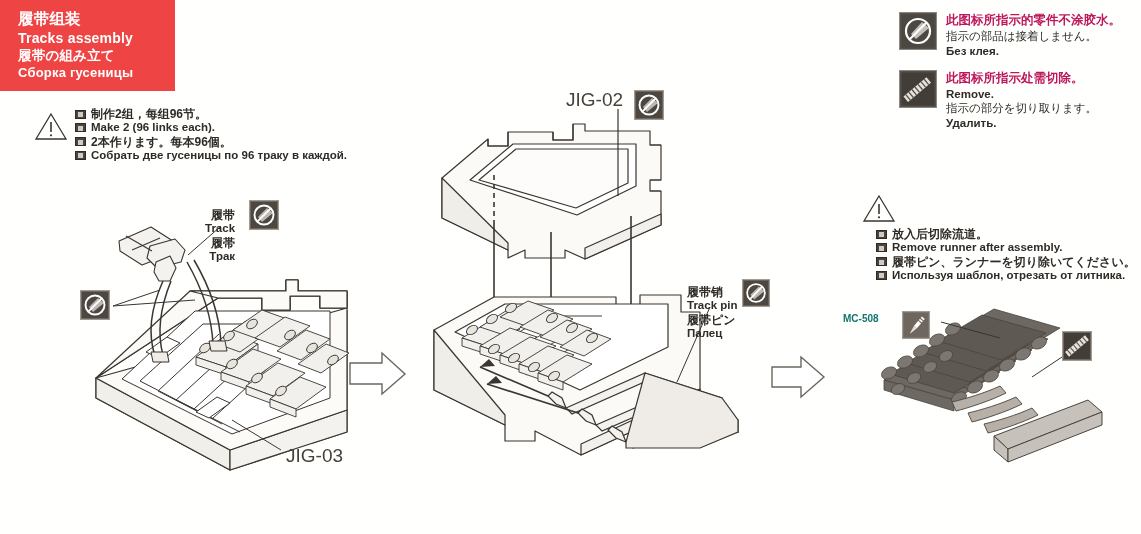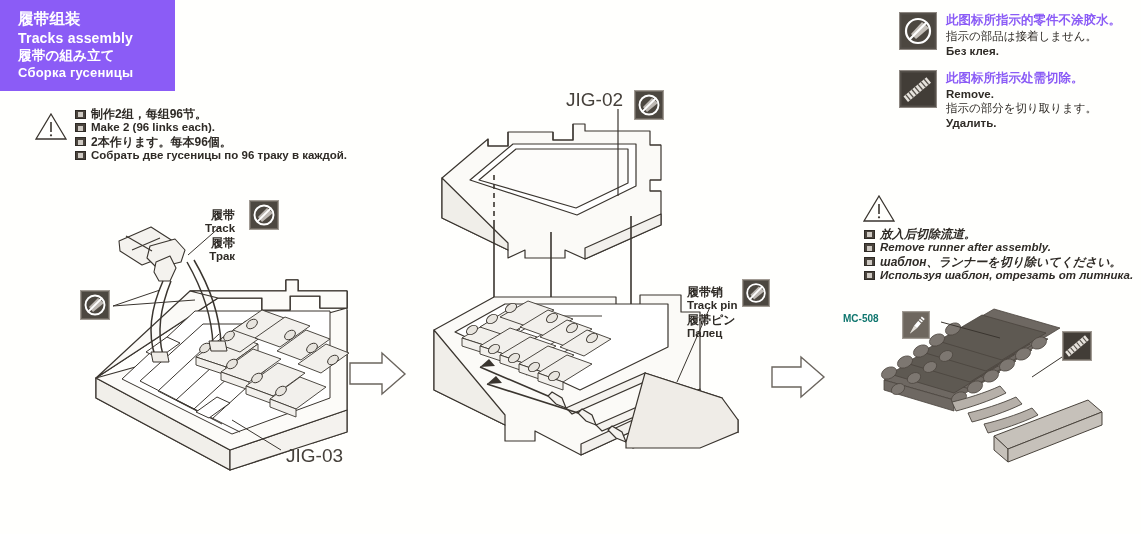--- a/index.html
+++ b/index.html
@@ -17,21 +17,21 @@
     color: #3a352f;
   }
 
   
   #title-block {
     position: absolute;
     left: 0;
     top: 0;
     width: 175px;
     height: 91px;
-    background: #8b5cf6;
+    background: #ef4444;
     box-sizing: border-box;
     padding: 9px 0 0 18px;
   }
   #title-block .t {
     color: #ffffff;
     font-weight: bold;
     line-height: 1.30;
     letter-spacing: 0.2px;
     white-space: nowrap;
   }
@@ -76,21 +76,21 @@
   
   #legend { position: absolute; left: 899px; top: 12px; }
   .legend-row { display: flex; align-items: flex-start; margin-bottom: 12px; }
   .legend-icon {
     width: 38px; height: 38px;
     flex: 0 0 auto;
     margin-right: 9px;
     box-sizing: border-box;
   }
   .legend-text { padding-top: 1px; }
-  .lt-cn { font-size: 12.5px; font-weight: bold; color: #8b5cf6; white-space: nowrap; line-height: 1.25;}
+  .lt-cn { font-size: 12.5px; font-weight: bold; color: #be185d; white-space: nowrap; line-height: 1.25;}
   .lt-en { font-size: 11.5px; font-weight: bold; color: #2f2b26; white-space: nowrap; line-height: 1.25;}
   .lt-jp { font-size: 11.5px; color: #2f2b26; white-space: nowrap; line-height: 1.3;}
   .lt-ru { font-size: 11.5px; font-weight: bold; color: #2f2b26; white-space: nowrap; line-height: 1.25;}
 
   
   .part-label { position: absolute; white-space: nowrap; }
   .pl-line { font-weight: bold; font-size: 11.5px; color: #2f2b26; line-height: 1.18; }
   .pl-line.cjk { font-size: 12px; }
   .big-label {
     position: absolute;
@@ -149,32 +149,32 @@
       </div>
     </div>
   </div>
 
   <div class="note-block" style="left:862px; top:193px;">
     <svg class="tri-svg" width="34" height="30" style="position:absolute;left:0;top:0;">
       <polygon points="17,3 32,28 2,28" fill="none" stroke="#3a352f" stroke-width="1.3"></polygon>
       <line x1="17" y1="11" x2="17" y2="21" stroke="#3a352f" stroke-width="1.6"></line>
       <circle cx="17" cy="24.3" r="1.1" fill="#3a352f"></circle>
     </svg>
-    <div class="note-lines" style="left:2px; top:35px;font-style:italic;">
+    <div class="note-lines" style="left:14px; top:35px;">
       <div class="note-line">
         <span class="flag"></span>
         <span class="nl-text cjk">放入后切除流道。</span>
       </div>
       <div class="note-line">
         <span class="flag"></span>
         <span class="nl-text">Remove runner after assembly.</span>
       </div>
       <div class="note-line">
         <span class="flag"></span>
-        <span class="nl-text cjk">шаблон、ランナーを切り除いてください。</span>
+        <span class="nl-text cjk">履帯ピン、ランナーを切り除いてください。</span>
       </div>
       <div class="note-line">
         <span class="flag"></span>
         <span class="nl-text">Используя шаблон, отрезать от литника.</span>
       </div>
     </div>
   </div>
 
   <div id="legend">
 

